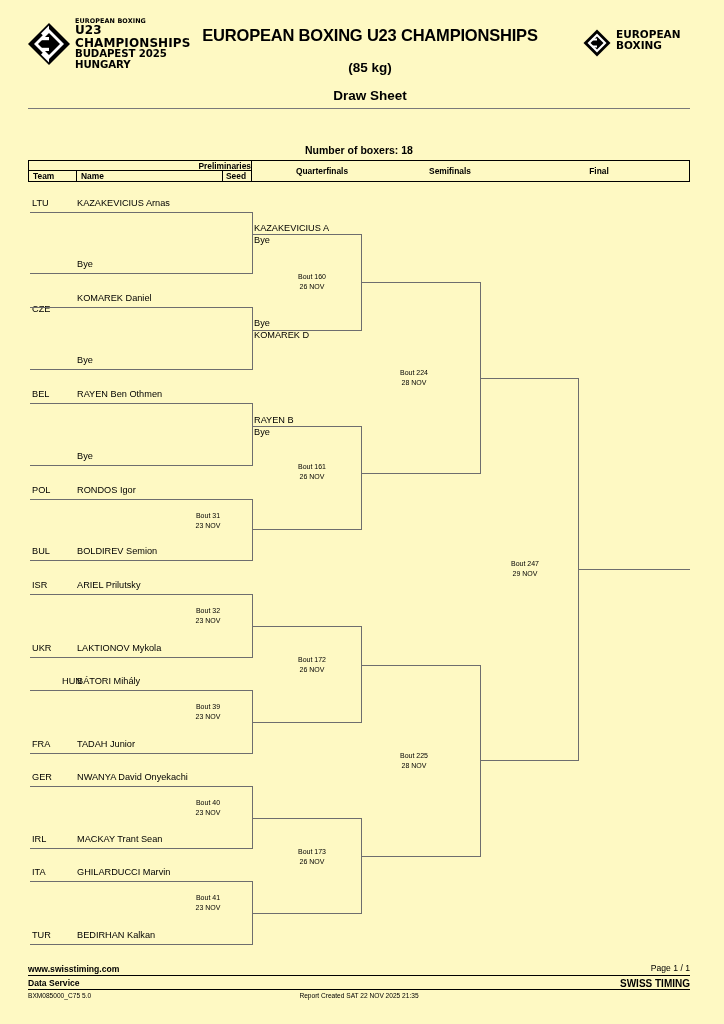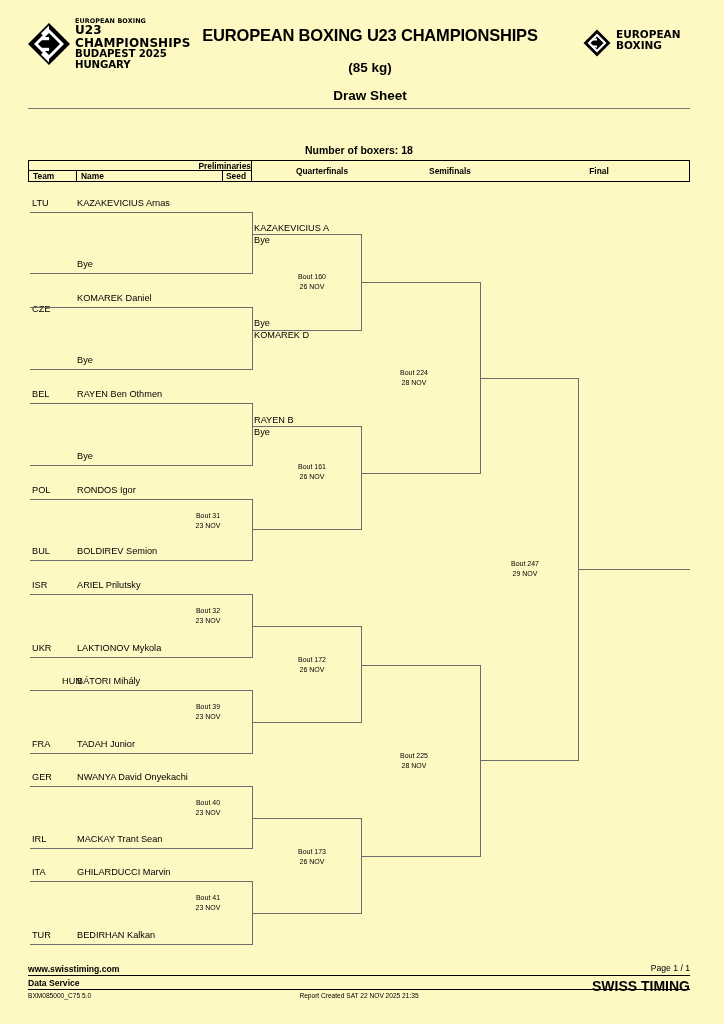--- a/index.html
+++ b/index.html
@@ -210,21 +210,21 @@
     font-size: 8.6px;
   }
   .ft-ds {
     position: absolute;
     left: 28px; top: 978px;
     font-size: 8.6px; font-weight: bold;
   }
   .ft-st {
     position: absolute;
     right: 34px; top: 978px;
-    font-size: 14px; font-weight: bold;
+    font-size: 10px; font-weight: bold;
   }
   .ft-code {
     position: absolute;
     left: 28px; top: 992px;
     font-size: 6.6px;
   }
   .ft-created {
     position: absolute;
     left: 28px; top: 992px; width: 662px;
     text-align: center;

